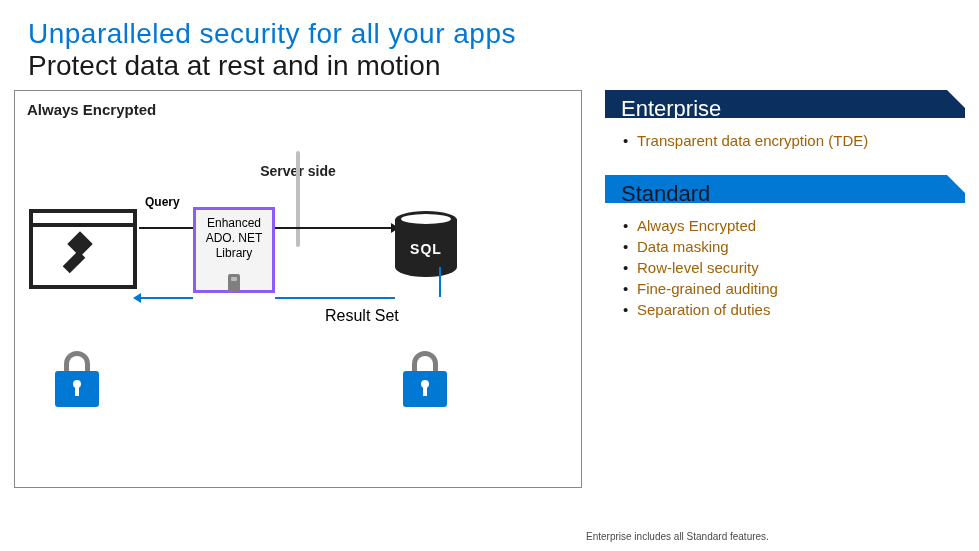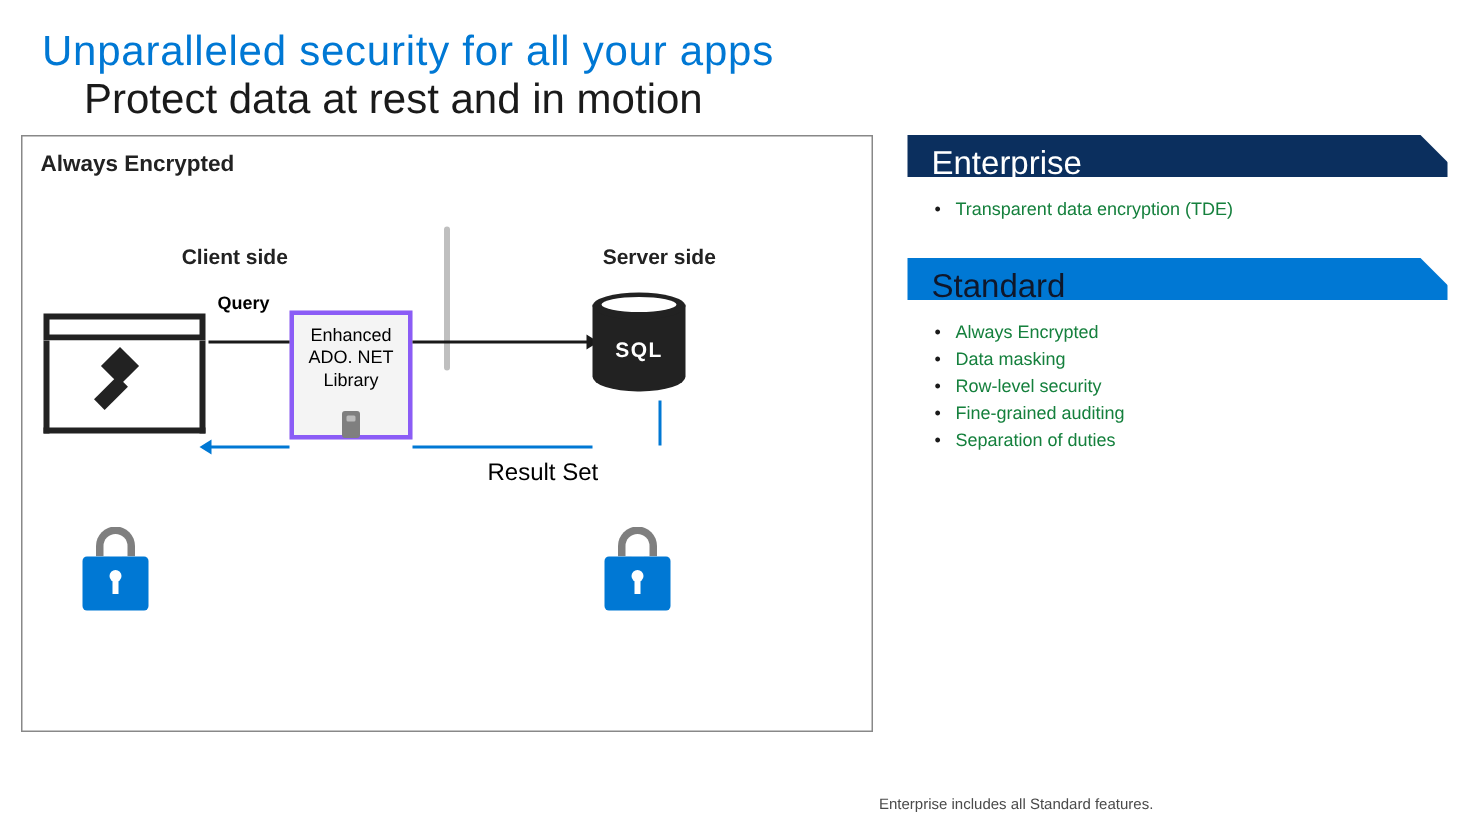--- a/index.html
+++ b/index.html
@@ -16,21 +16,20 @@
     font-size: 28px;
     font-weight: 300;
     padding: 18px 0 0 28px;
     letter-spacing: 0.5px;
   }
   .subtitle {
     color: #1a1a1a;
     font-size: 28px;
     font-weight: 300;
     padding: 0 0 8px 28px;
-    margin-left: 28px;
   }
   .content {
     display: flex;
     gap: 23px;
     padding: 0 14px;
   }
   .diagram-box {
     flex: 1;
     border: 1px solid #888;
     height: 398px;
@@ -148,21 +147,21 @@
     position: absolute;
     left: 3px; top: 3px;
     width: 6px; height: 4px;
     background: #bbb;
     border-radius: 1px;
   }
   
   .db {
     position: absolute;
     left: 380px;
-    top: 4px;
+    top: 20px;
     width: 62px;
     height: 74px;
   }
   .db .body {
     position: absolute;
     top: 8px;
     width: 62px; height: 58px;
     background: #222;
     border-radius: 0 0 30px 30px / 0 0 10px 10px;
   }
@@ -293,22 +292,22 @@
   .banner.standard {
     background: #0078d4;
     color: #0f172a;
     margin-top: 24px;
   }
   .feature-list {
     list-style: none;
     padding: 12px 0 0 18px;
   }
   .feature-list li {
-    font-size: 12px;
-    color: #15803d;
+    font-size: 15px;
+    color: #a16207;
     padding: 2px 0 2px 14px;
     position: relative;
   }
   .feature-list li::before {
     content: '•';
     position: absolute;
     left: 0;
     color: #1a1a1a;
   }
   .footnote {
@@ -323,21 +322,20 @@
 <body>
 
 <h1 class="title">Unparalleled security for all your apps</h1>
 <h2 class="subtitle">Protect data at rest and in motion</h2>
 
 <div class="content">
   <div class="diagram-box">
     <div class="diagram-title">Always Encrypted</div>
 
     <div class="side-headers">
-      <div class="side-header">Client side</div>
       <div class="side-header">Server side</div>
     </div>
 
     <div class="illustration">
       <div class="vdivider"></div>
 
       <div class="app-window">
         <div class="win-top"></div>
         <div class="win-body">
             <div class="arrow"></div>

